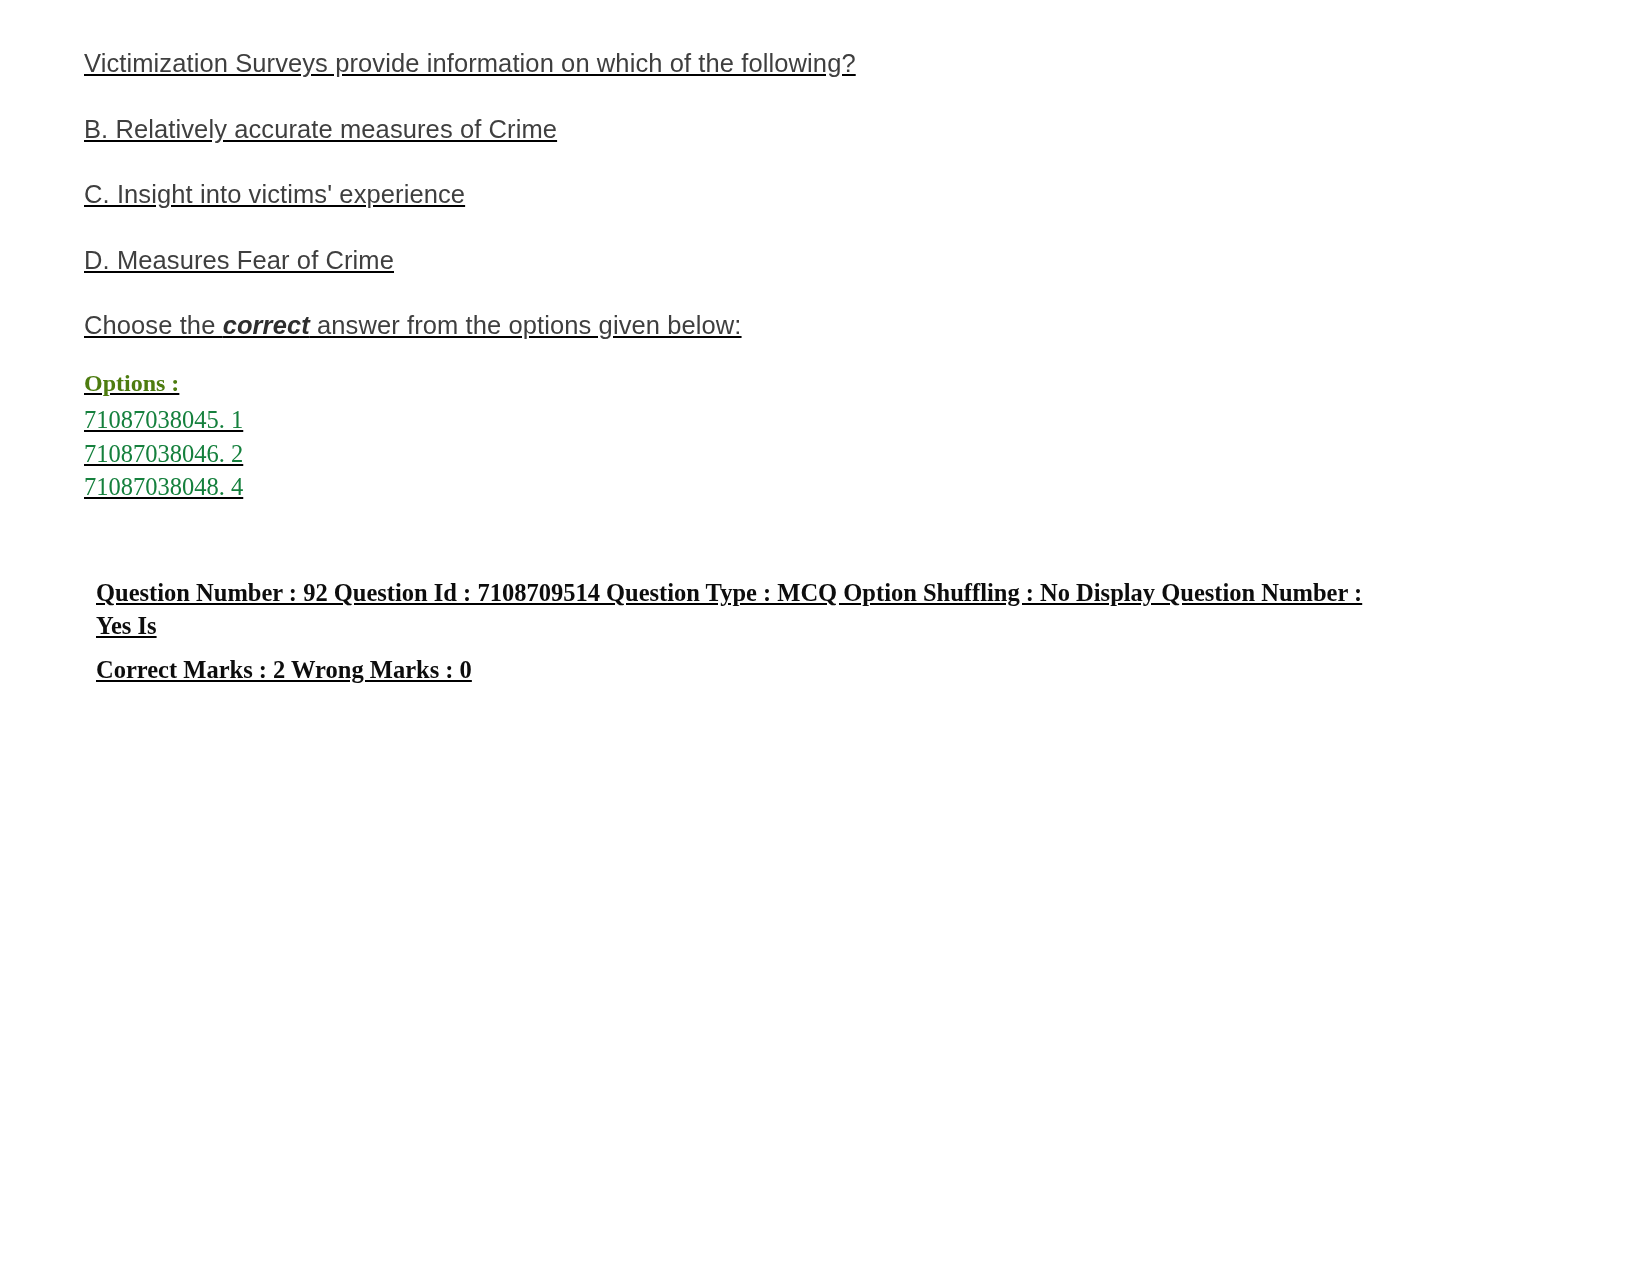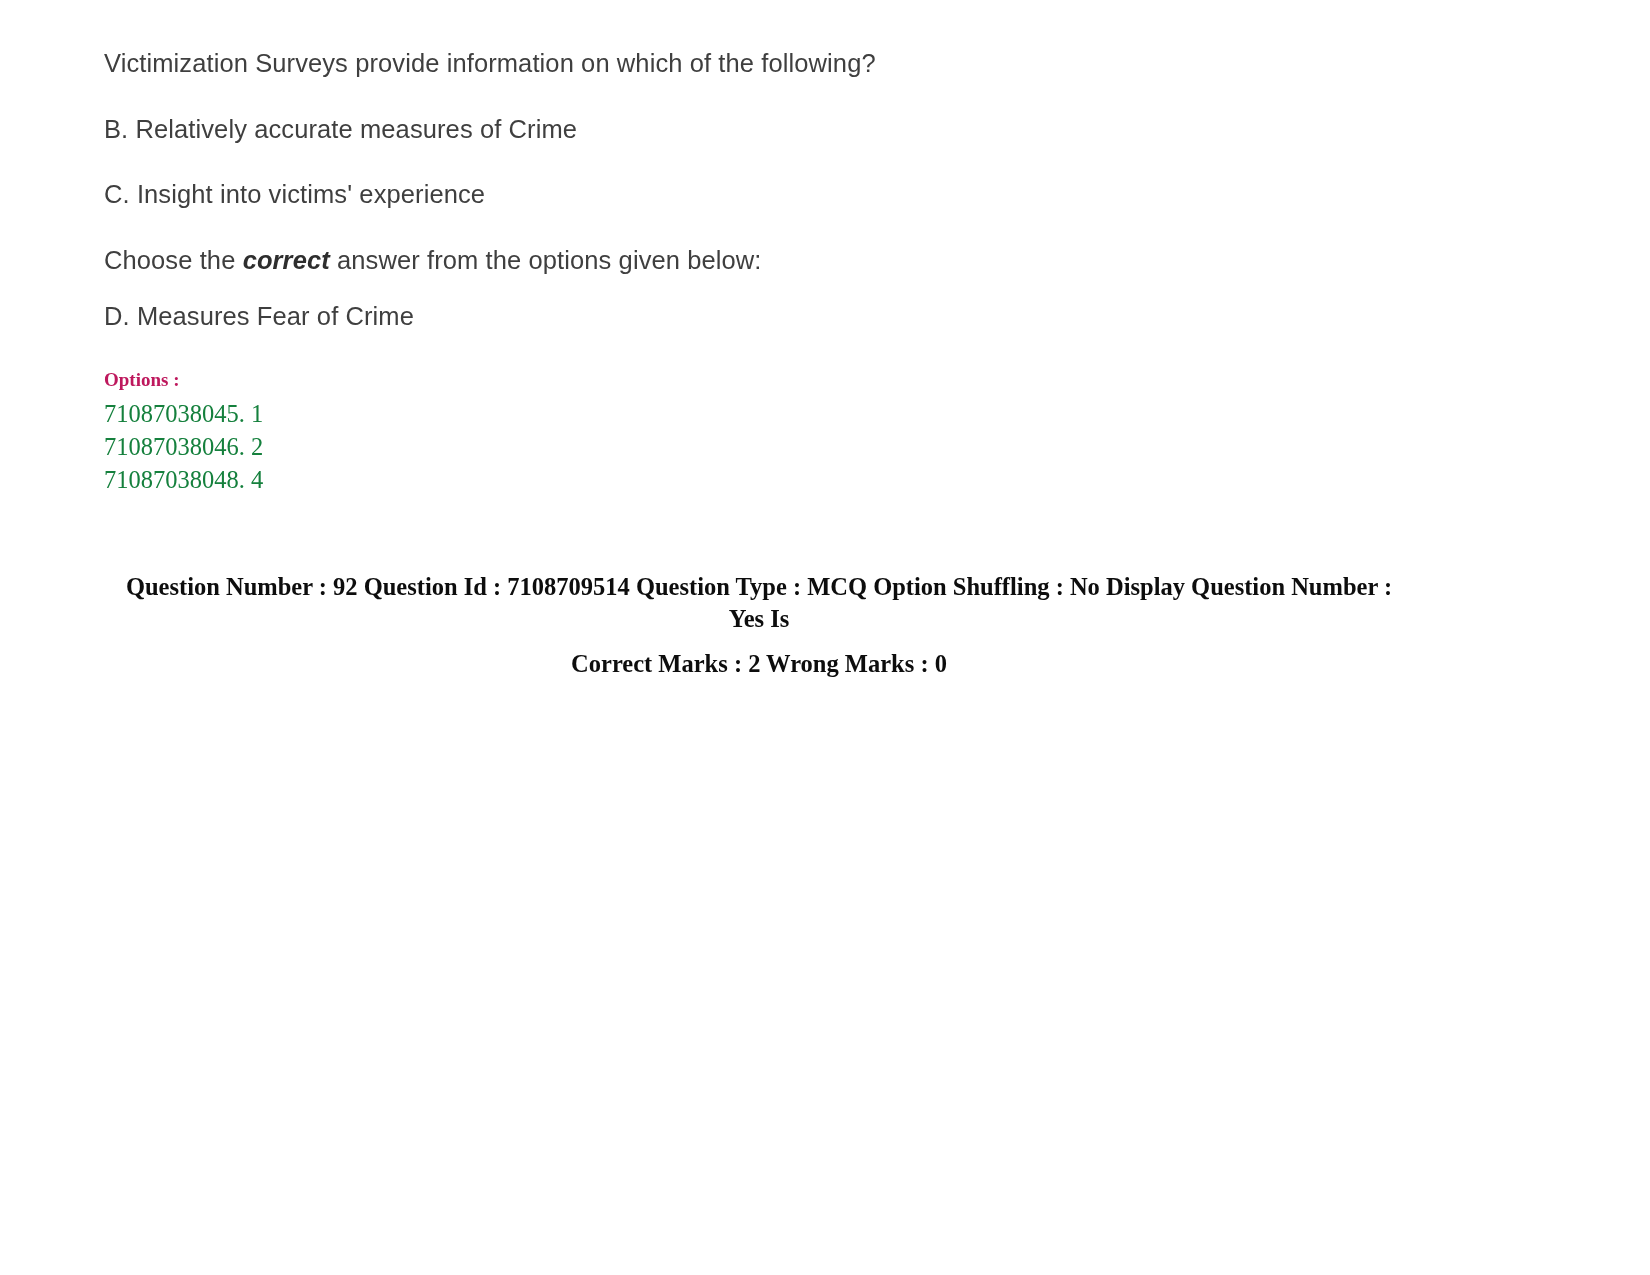--- a/index.html
+++ b/index.html
@@ -9,23 +9,24 @@
   }
   .page {
     position: relative;
     width: 1650px;
     height: 1275px;
     background: #ffffff;
     overflow: hidden;
   }
   .content {
     position: absolute;
-    left: 104px;
+    left: 84px;
     top: 48px;
     right: 60px;
+    text-decoration: underline;
   }
 
   
   .q-text {
     font-family: "Liberation Sans", sans-serif;
     font-size: 25.5px;
     line-height: 1.2;
     color: #3f3f3f;
     font-weight: 400;
     letter-spacing: 0.1px;
@@ -52,23 +53,23 @@
     font-size: 25.5px;
     line-height: 1.42;
     color: #3f3f3f;
     padding-left: 12px;
     white-space: pre;
   }
 
   
   .options-head {
     font-family: "Liberation Serif", serif;
-    font-size: 19px;
+    font-size: 24px;
     font-weight: bold;
-    color: #be185d;
+    color: #4d7c0f;
     margin: 2px 0 4px 0;
     line-height: 1.35;
   }
   .option-ids {
     margin: 0;
     padding: 0;
     list-style: none;
   }
   .option-ids li {
     font-family: "Liberation Serif", serif;
@@ -81,36 +82,36 @@
   
   .meta {
     margin-top: 74px;
     font-family: "Liberation Serif", serif;
     font-size: 24.5px;
     font-weight: bold;
     color: #0d0d0d;
     line-height: 1.33;
     max-width: 1310px;
   }
-  .meta-line { margin: 12px; text-align: center; }
+  .meta-line { margin: 12px; }
   .meta-line.second { margin-top: 4px; }
 </style>
 </head>
 <body>
 
 <div class="page">
   <div class="content">
 
     <p class="q-text q-stem">Victimization Surveys provide information on which of the following?</p>
 
     <p class="q-text q-opt">B. Relatively accurate measures of Crime</p>
     <p class="q-text q-opt">C. Insight into victims' experience</p>
+    <p class="q-text q-opt">D. Measures Fear of Crime</p>
+
     <p class="q-text q-choose"><span>Choose the </span><span class="em">correct</span><span> answer from the options given below:</span></p>
-
-    <p class="q-text q-opt">D. Measures Fear of Crime</p>
 
 
     <div class="options-head">Options :</div>
 
     <ul class="option-ids">
       <li>71087038045. 1</li>
       <li>71087038046. 2</li>
       <li>71087038048. 4</li>
     </ul>
 

